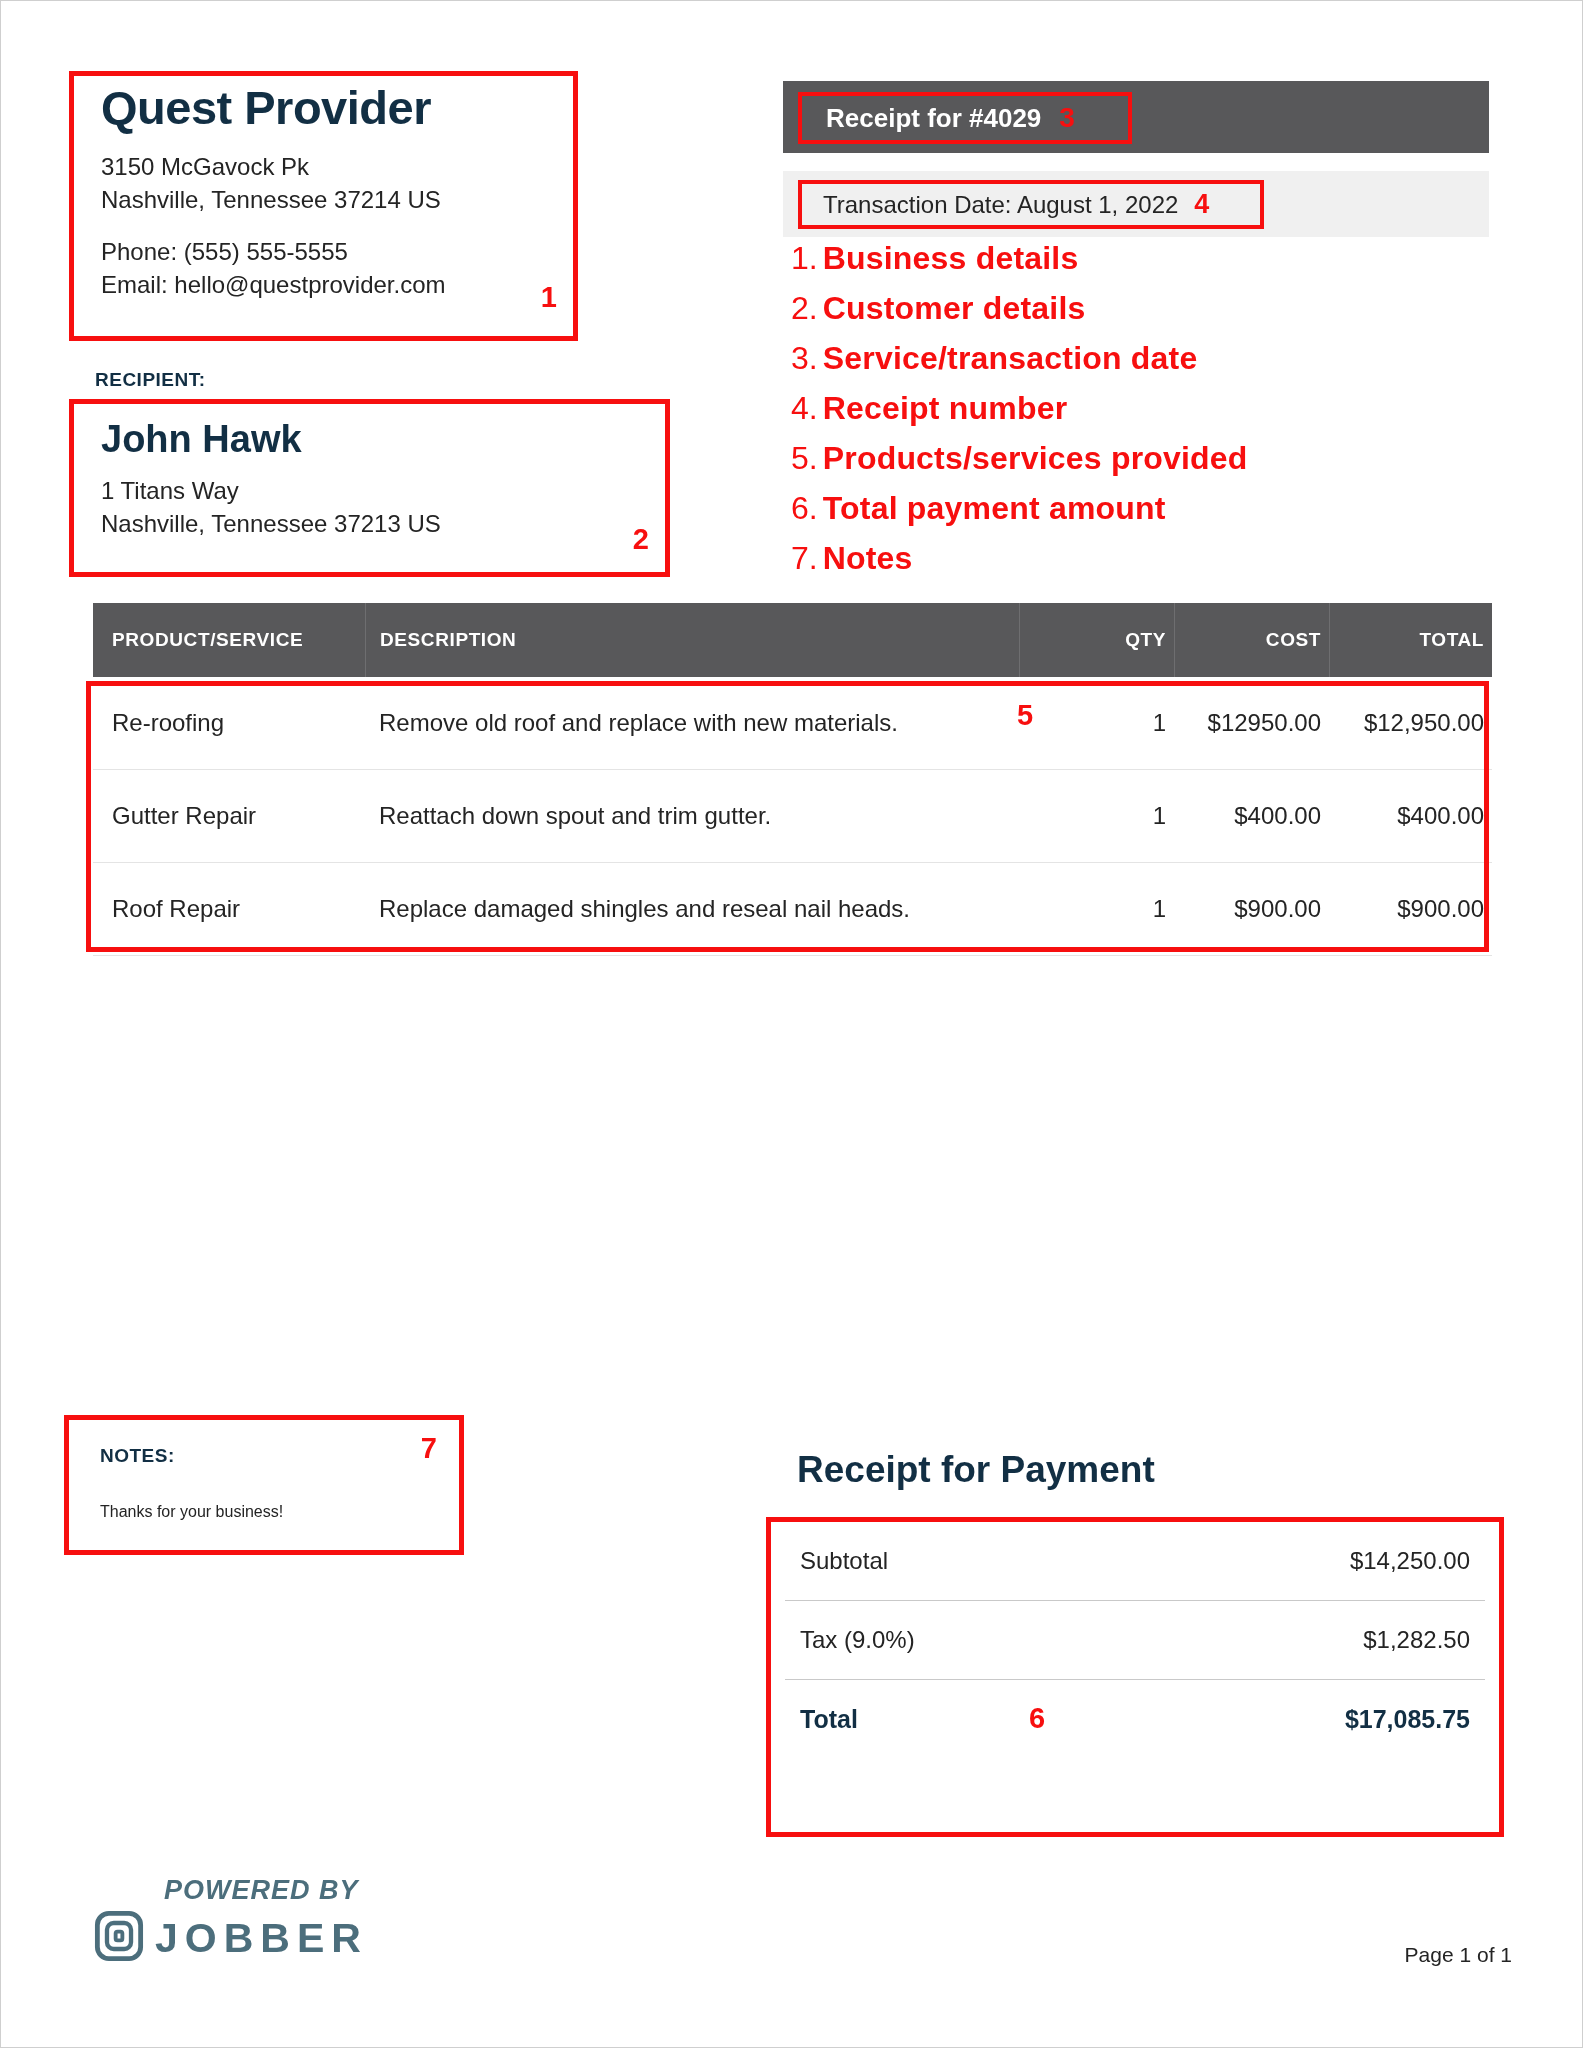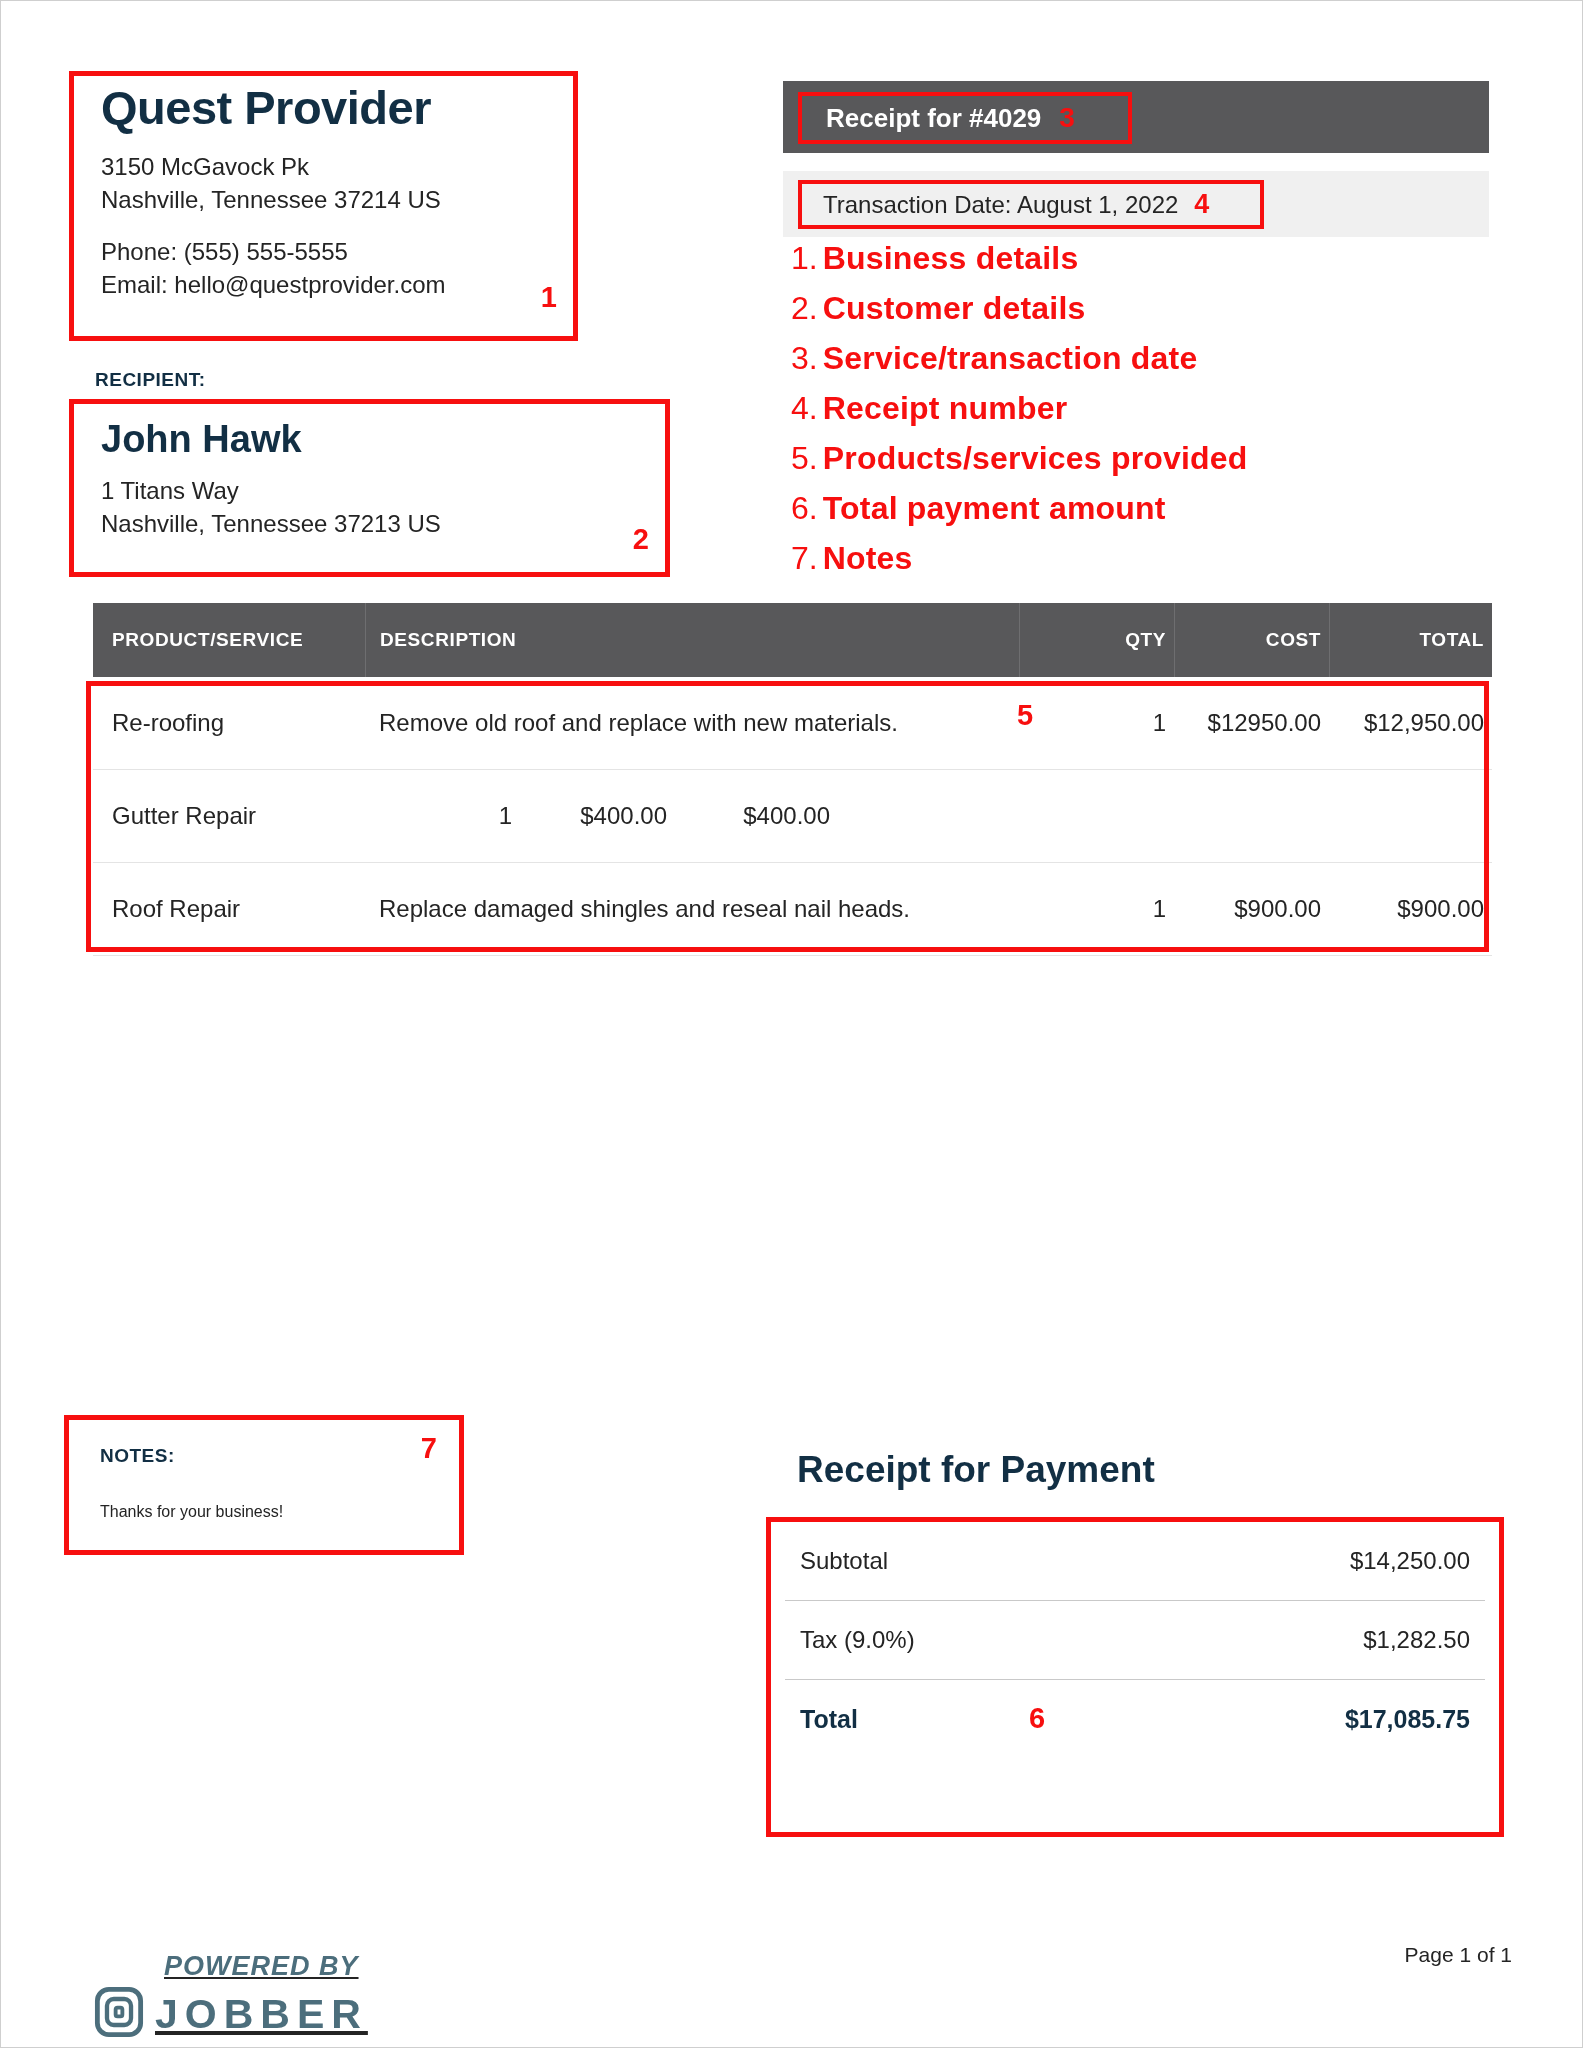--- a/index.html
+++ b/index.html
@@ -83,21 +83,21 @@
   .payment-heading{left:796px;top:1448px;font-size:37px;font-weight:bold;color:var(--navy);}
   .totals-box{left:765px;top:1516px;width:738px;height:320px;}
   .totals-row{height:79px;margin:0 14px;padding:0 15px;display:flex;align-items:center;
     justify-content:space-between;font-size:24px;color:var(--ink);border-bottom:1px solid #c9c9c9;
     box-sizing:border-box;position:relative;}
   .totals-row:last-child{border-bottom:none;}
   .totals-row.total-row{font-size:25px;font-weight:bold;color:var(--navy);}
   .marker6{position:absolute;left:244px;top:24px;}
 
   
-  .footer-brand{left:93px;top:1950px;text-decoration:underline;}
+  .footer-brand{left:93px;top:1874px;}
   .powered-by{margin-left:70px;font-size:27px;font-weight:bold;font-style:italic;
     color:var(--slate);letter-spacing:1px;}
   .brand-row{display:flex;align-items:center;margin-top:4px;}
   .jobber-text{font-size:41px;font-weight:bold;color:var(--slate);letter-spacing:7px;margin-left:11px;}
   .page-num{right:70px;top:1942px;font-size:21px;color:var(--ink);}
 </style>
 </head>
 <body>
 
 <div class="page">
@@ -180,20 +180,21 @@
     </div>
     <div class="trow">
       <div class="td c1">Re-roofing</div>
       <div class="td c2">Remove old roof and replace with new materials.</div>
       <div class="td c3">1</div>
       <div class="td c4">$12950.00</div>
       <div class="td c5">$12,950.00</div>
     </div>
     <div class="trow">
       <div class="td c1">Gutter Repair</div>
+      <div class="td c2">Reattach down spout and trim gutter.</div>
       <div class="td c3">1</div>
       <div class="td c4">$400.00</div>
       <div class="td c5">$400.00</div>
     </div>
     <div class="trow">
       <div class="td c1">Roof Repair</div>
       <div class="td c2">Replace damaged shingles and reseal nail heads.</div>
       <div class="td c3">1</div>
       <div class="td c4">$900.00</div>
       <div class="td c5">$900.00</div>

